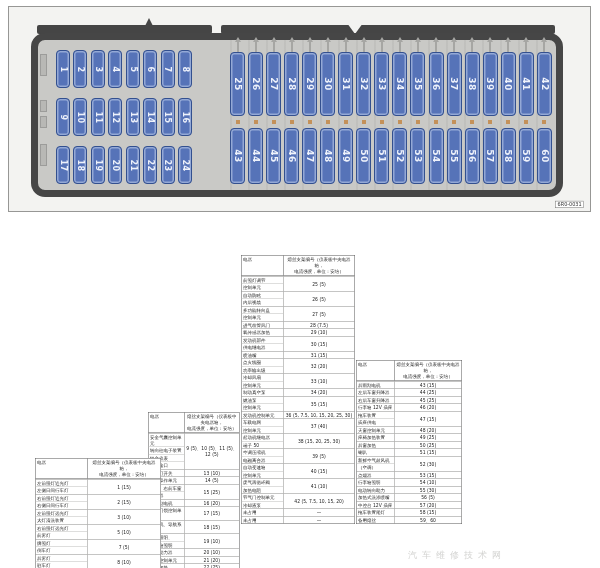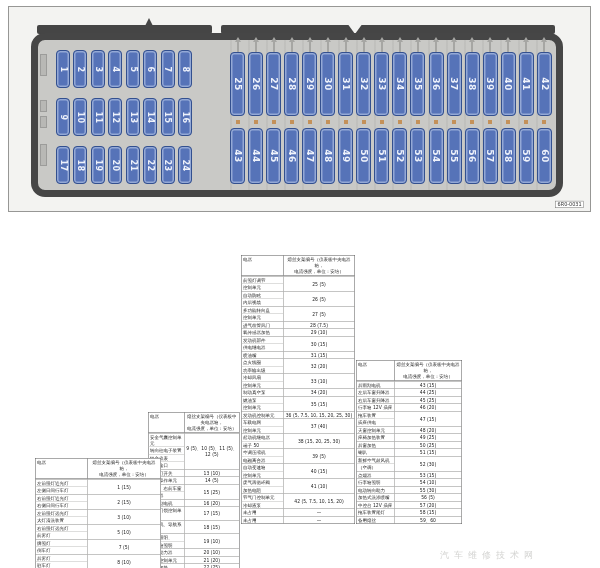--- a/index.html
+++ b/index.html
@@ -48,21 +48,21 @@
   .t-b .th1,.t-b .tl{width:76px;}
   .t-c .th1,.t-c .tl{width:72px;}
   .t-d .th1,.t-d .tl{width:104px;}
   .trow{display:flex;border-top:1px solid #8a8a88;}
   .trow:first-of-type{border-top:none;}
   .tl{flex:none;border-right:1px solid #8a8a88;box-sizing:border-box;display:flex;flex-direction:column;justify-content:center;}
   .sub{padding:1px 3px;border-bottom:1px solid #bdbdbb;}
   .sub:last-child{border-bottom:none;}
   .tv{flex:1;display:flex;align-items:center;justify-content:center;text-align:center;padding:1px 3px;}
 
-  .watermark{position:absolute;left:440px;top:549px;font-size:9px;letter-spacing:5px;color:#d4d4d2;white-space:nowrap;font-family:Liberation Mono, monospace;}
+  .watermark{position:absolute;left:408px;top:549px;font-size:9px;letter-spacing:5px;color:#d4d4d2;white-space:nowrap;font-family:Liberation Mono, monospace;}
 </style>
 </head>
 <body>
 
 <div class="screen">
 
   <div class="figure-box">
     <div class="bump bump1"></div>
     <div class="peak"></div>
     <div class="bump bump2"></div>

